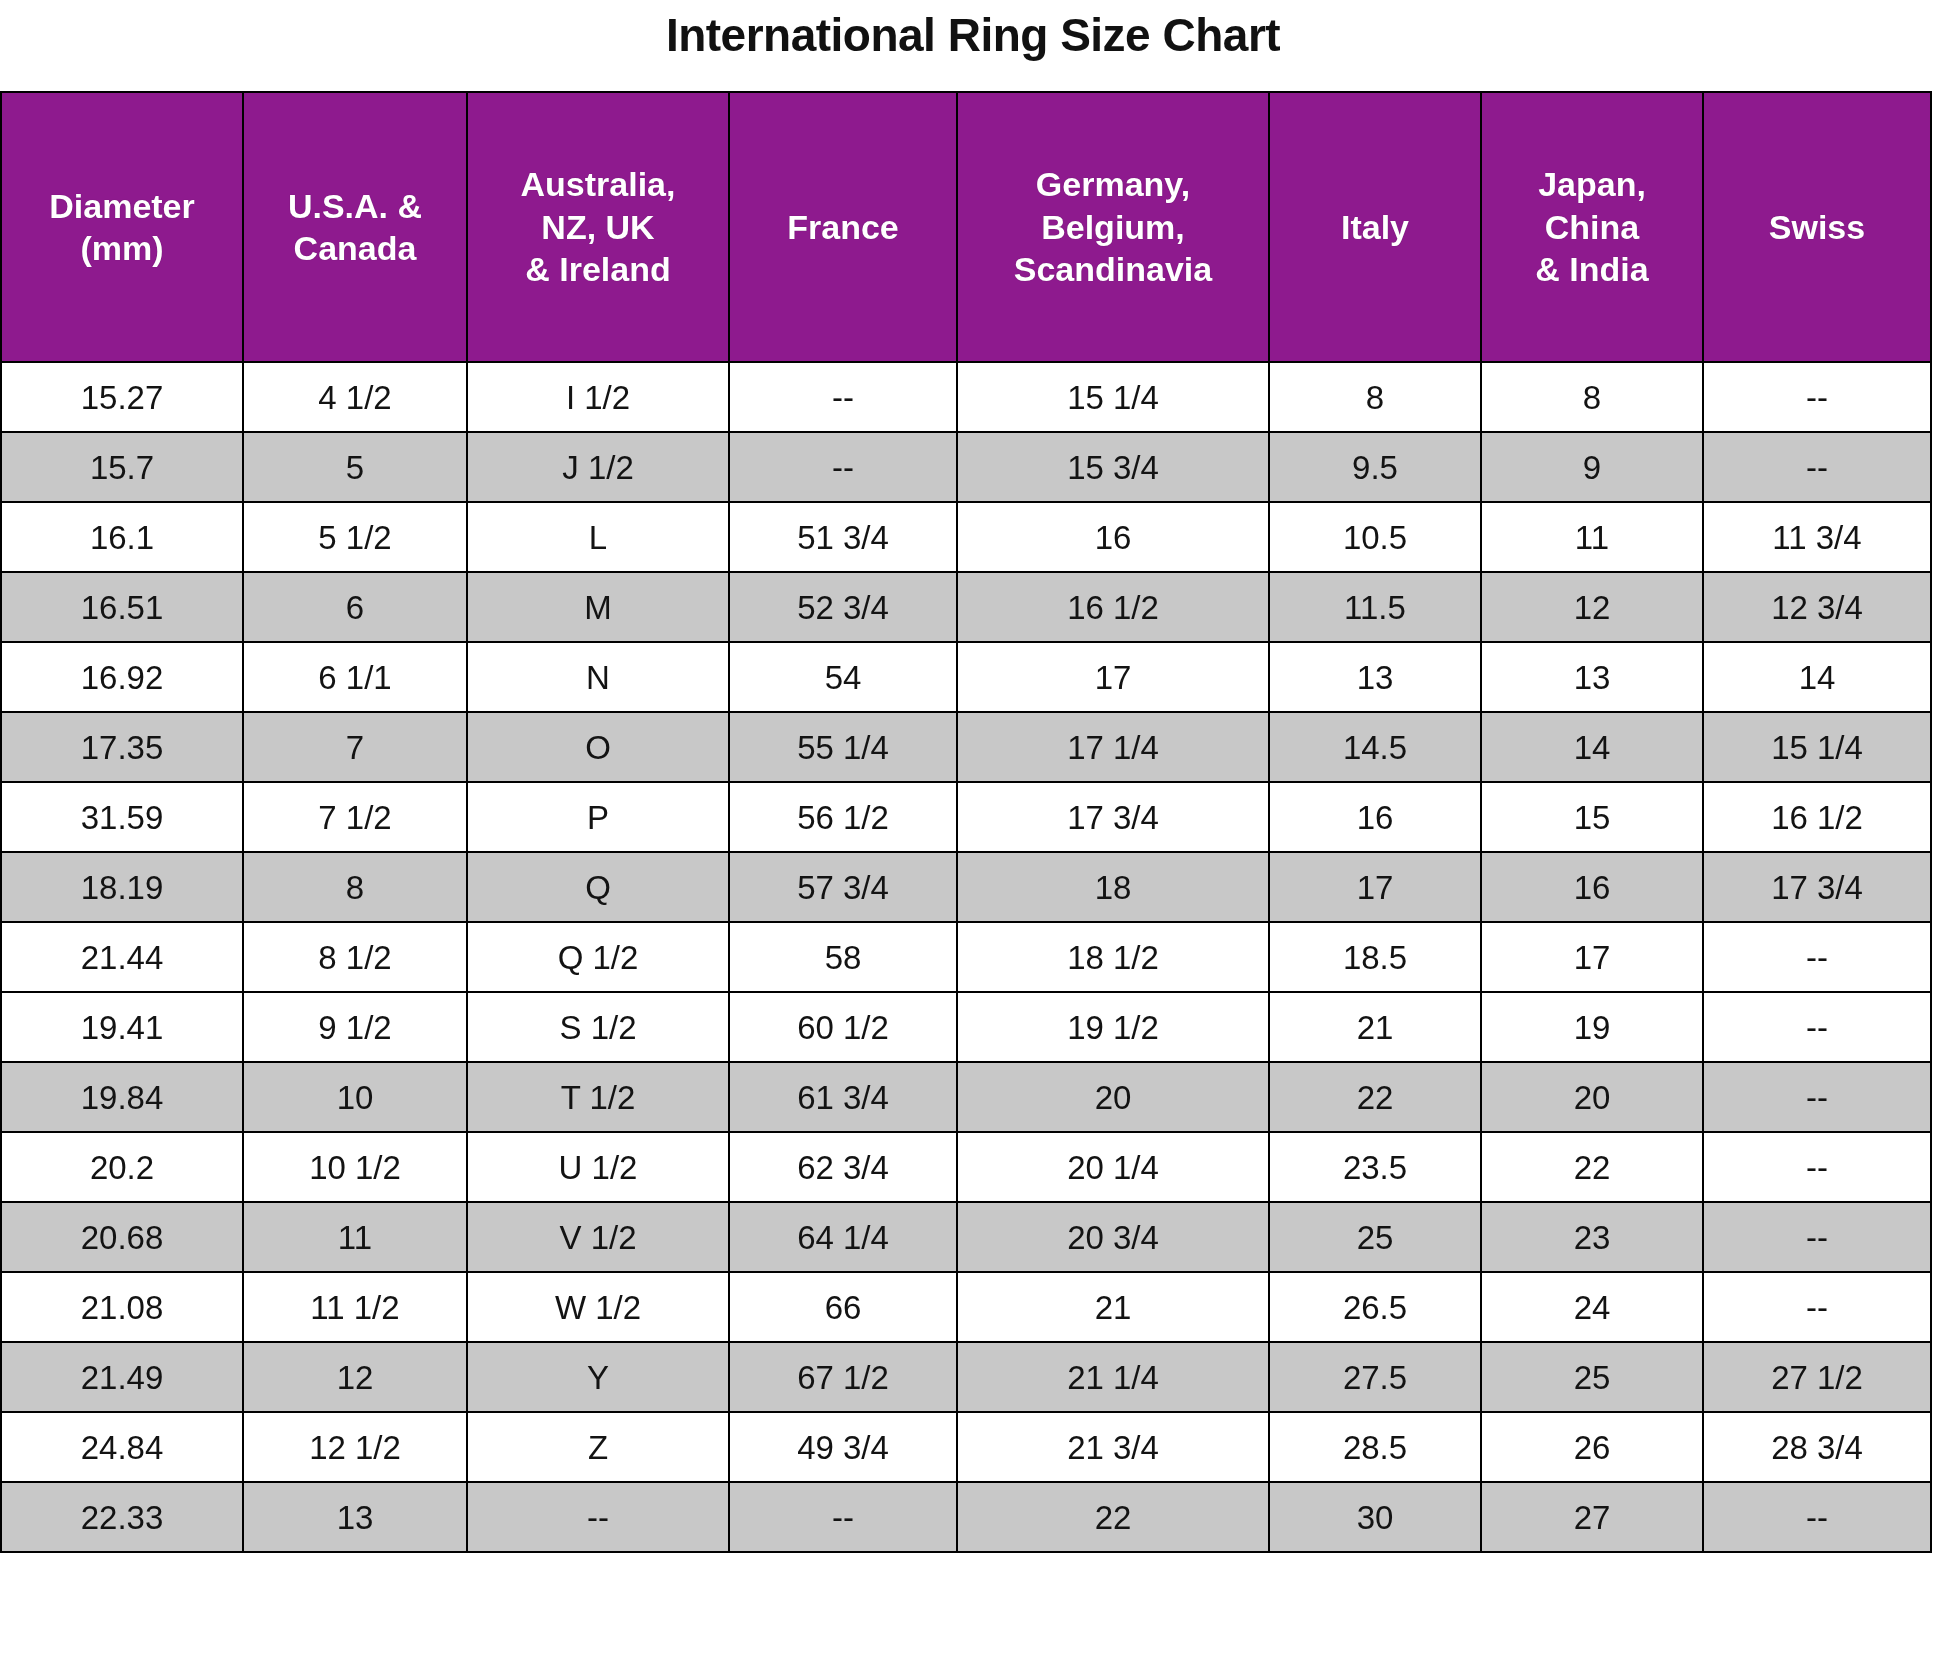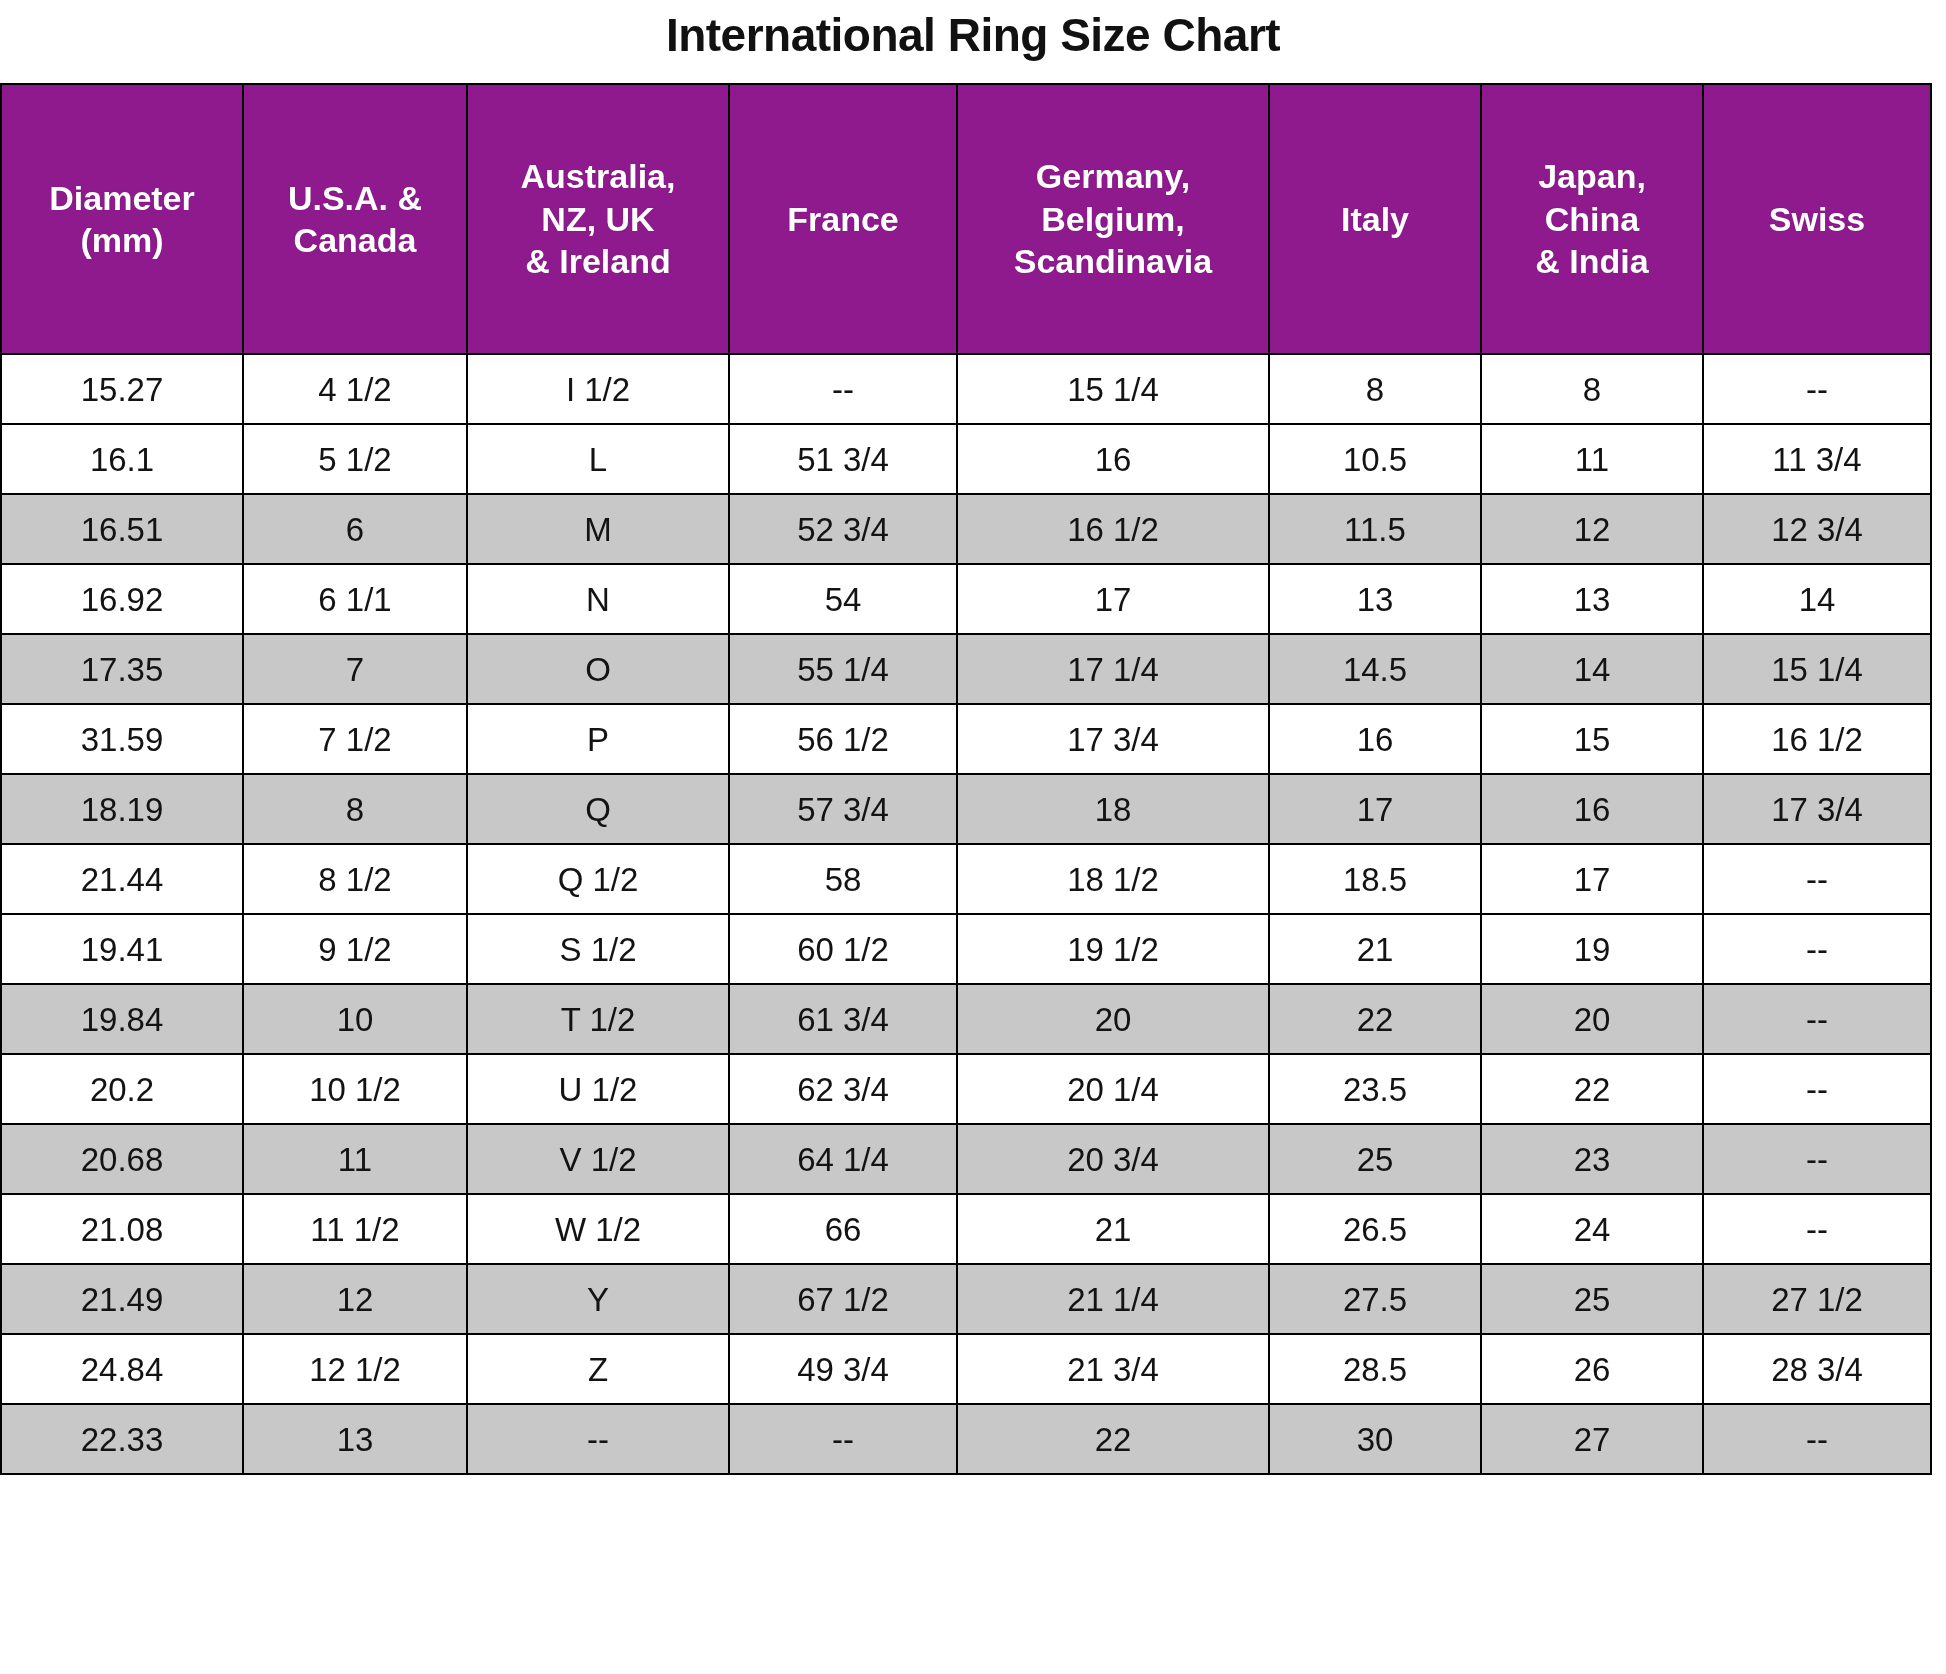--- a/index.html
+++ b/index.html
@@ -21,21 +21,21 @@
     position: relative;
     background: #ffffff;
   }
   .chart-title {
     text-align: center;
     font-size: 46px;
     font-weight: bold;
     color: #111111;
     letter-spacing: -0.5px;
     padding-top: 8px;
-    padding-bottom: 20px;
+    padding-bottom: 28px;
     margin: 0;
     line-height: 1.2;
   }
   table.ring-table {
     border-collapse: collapse;
     width: 1930px;
     table-layout: fixed;
   }
   table.ring-table th,
   table.ring-table td {
@@ -131,20 +131,30 @@
         <tr class="odd">
           <td>15.27</td>
           <td>4 1/2</td>
           <td>I 1/2</td>
           <td>--</td>
           <td>15 1/4</td>
           <td>8</td>
           <td>8</td>
           <td>--</td>
         </tr>
+        <tr class="even">
+          <td>15.7</td>
+          <td>5</td>
+          <td>J 1/2</td>
+          <td>--</td>
+          <td>15 3/4</td>
+          <td>9.5</td>
+          <td>9</td>
+          <td>--</td>
+        </tr>
         <tr class="odd">
           <td>16.1</td>
           <td>5 1/2</td>
           <td>L</td>
           <td>51 3/4</td>
           <td>16</td>
           <td>10.5</td>
           <td>11</td>
           <td>11 3/4</td>
         </tr>

